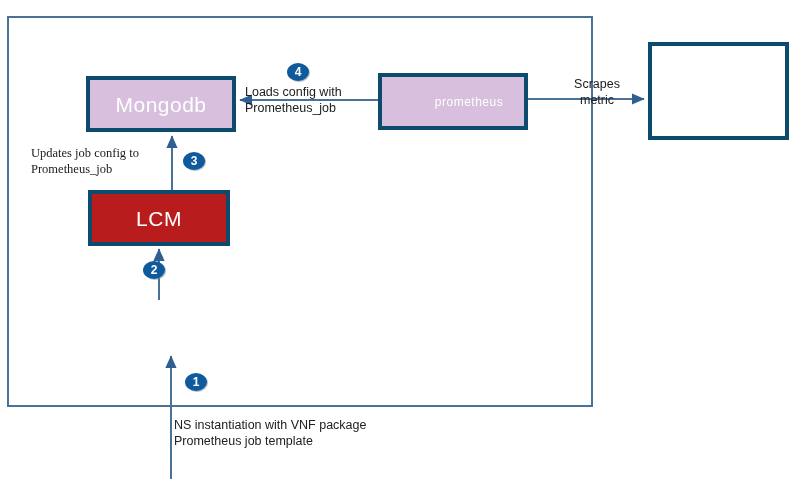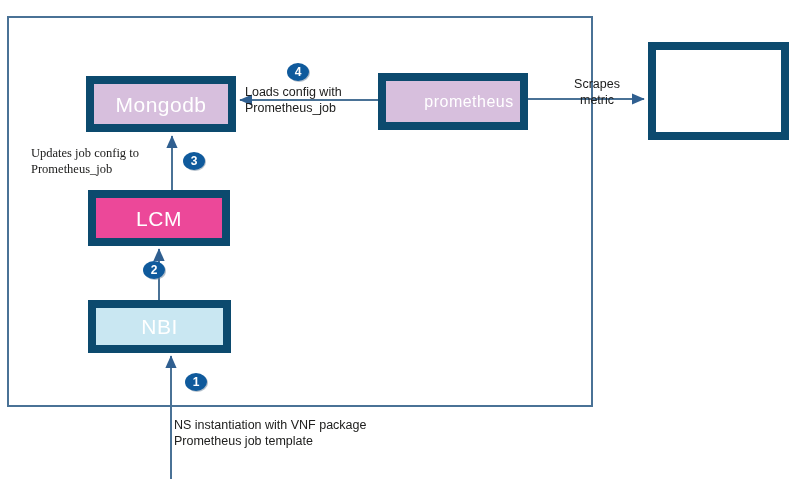--- a/index.html
+++ b/index.html
@@ -23,50 +23,50 @@
     width: 586px;
     height: 391px;
     border: 2px solid #4a7296;
     box-sizing: border-box;
     background: transparent;
   }
   
   .node {
     position: absolute;
     box-sizing: border-box;
-    border: 8px solid #0c4a6e;
+    border: 4px solid #0c4a6e;
     display: flex;
     align-items: center;
     justify-content: center;
   }
   .node-label {
     color: #ffffff;
     font-size: 21px;
     font-weight: 400;
     letter-spacing: 0.5px;
     line-height: 1;
     white-space: nowrap;
   }
   .node-mongodb {
     left: 86px; top: 76px; width: 150px; height: 56px;
     background: #d7bfdd;
   }
   .node-lcm {
     left: 88px; top: 190px; width: 142px; height: 56px;
-    background: #ec4899;
+    background: #b91c1c;
   }
   .node-nbi {
     left: 88px; top: 300px; width: 143px; height: 53px;
     background: #c9e7f2;
   }
   .node-prometheus {
     left: 378px; top: 73px; width: 150px; height: 57px;
     background: #d7bfdd;
   }
-  .node-prometheus .node-label { font-size: 16px; margin-left: 32px; }
+  .node-prometheus .node-label { font-size: 12px; margin-left: 32px; }
   .node-empty {
     left: 648px; top: 42px; width: 141px; height: 98px;
     background: #ffffff;
   }
 
   
   #wires {
     position: absolute;
     left: 0; top: 0;
     width: 798px; height: 479px;
@@ -133,23 +133,20 @@
   </svg>
 
   <div class="node node-mongodb">
     <span class="node-label">Mongodb</span>
   </div>
 
   <div class="node node-lcm">
     <span class="node-label">LCM</span>
   </div>
 
-  <div class="node node-nbi">
-    <span class="node-label">NBI</span>
-  </div>
 
   <div class="node node-prometheus">
     <span class="node-label">prometheus</span>
   </div>
 
   <div class="node node-empty">
     <span class="node-label"></span>
   </div>
 
   <div class="badge badge-1">

